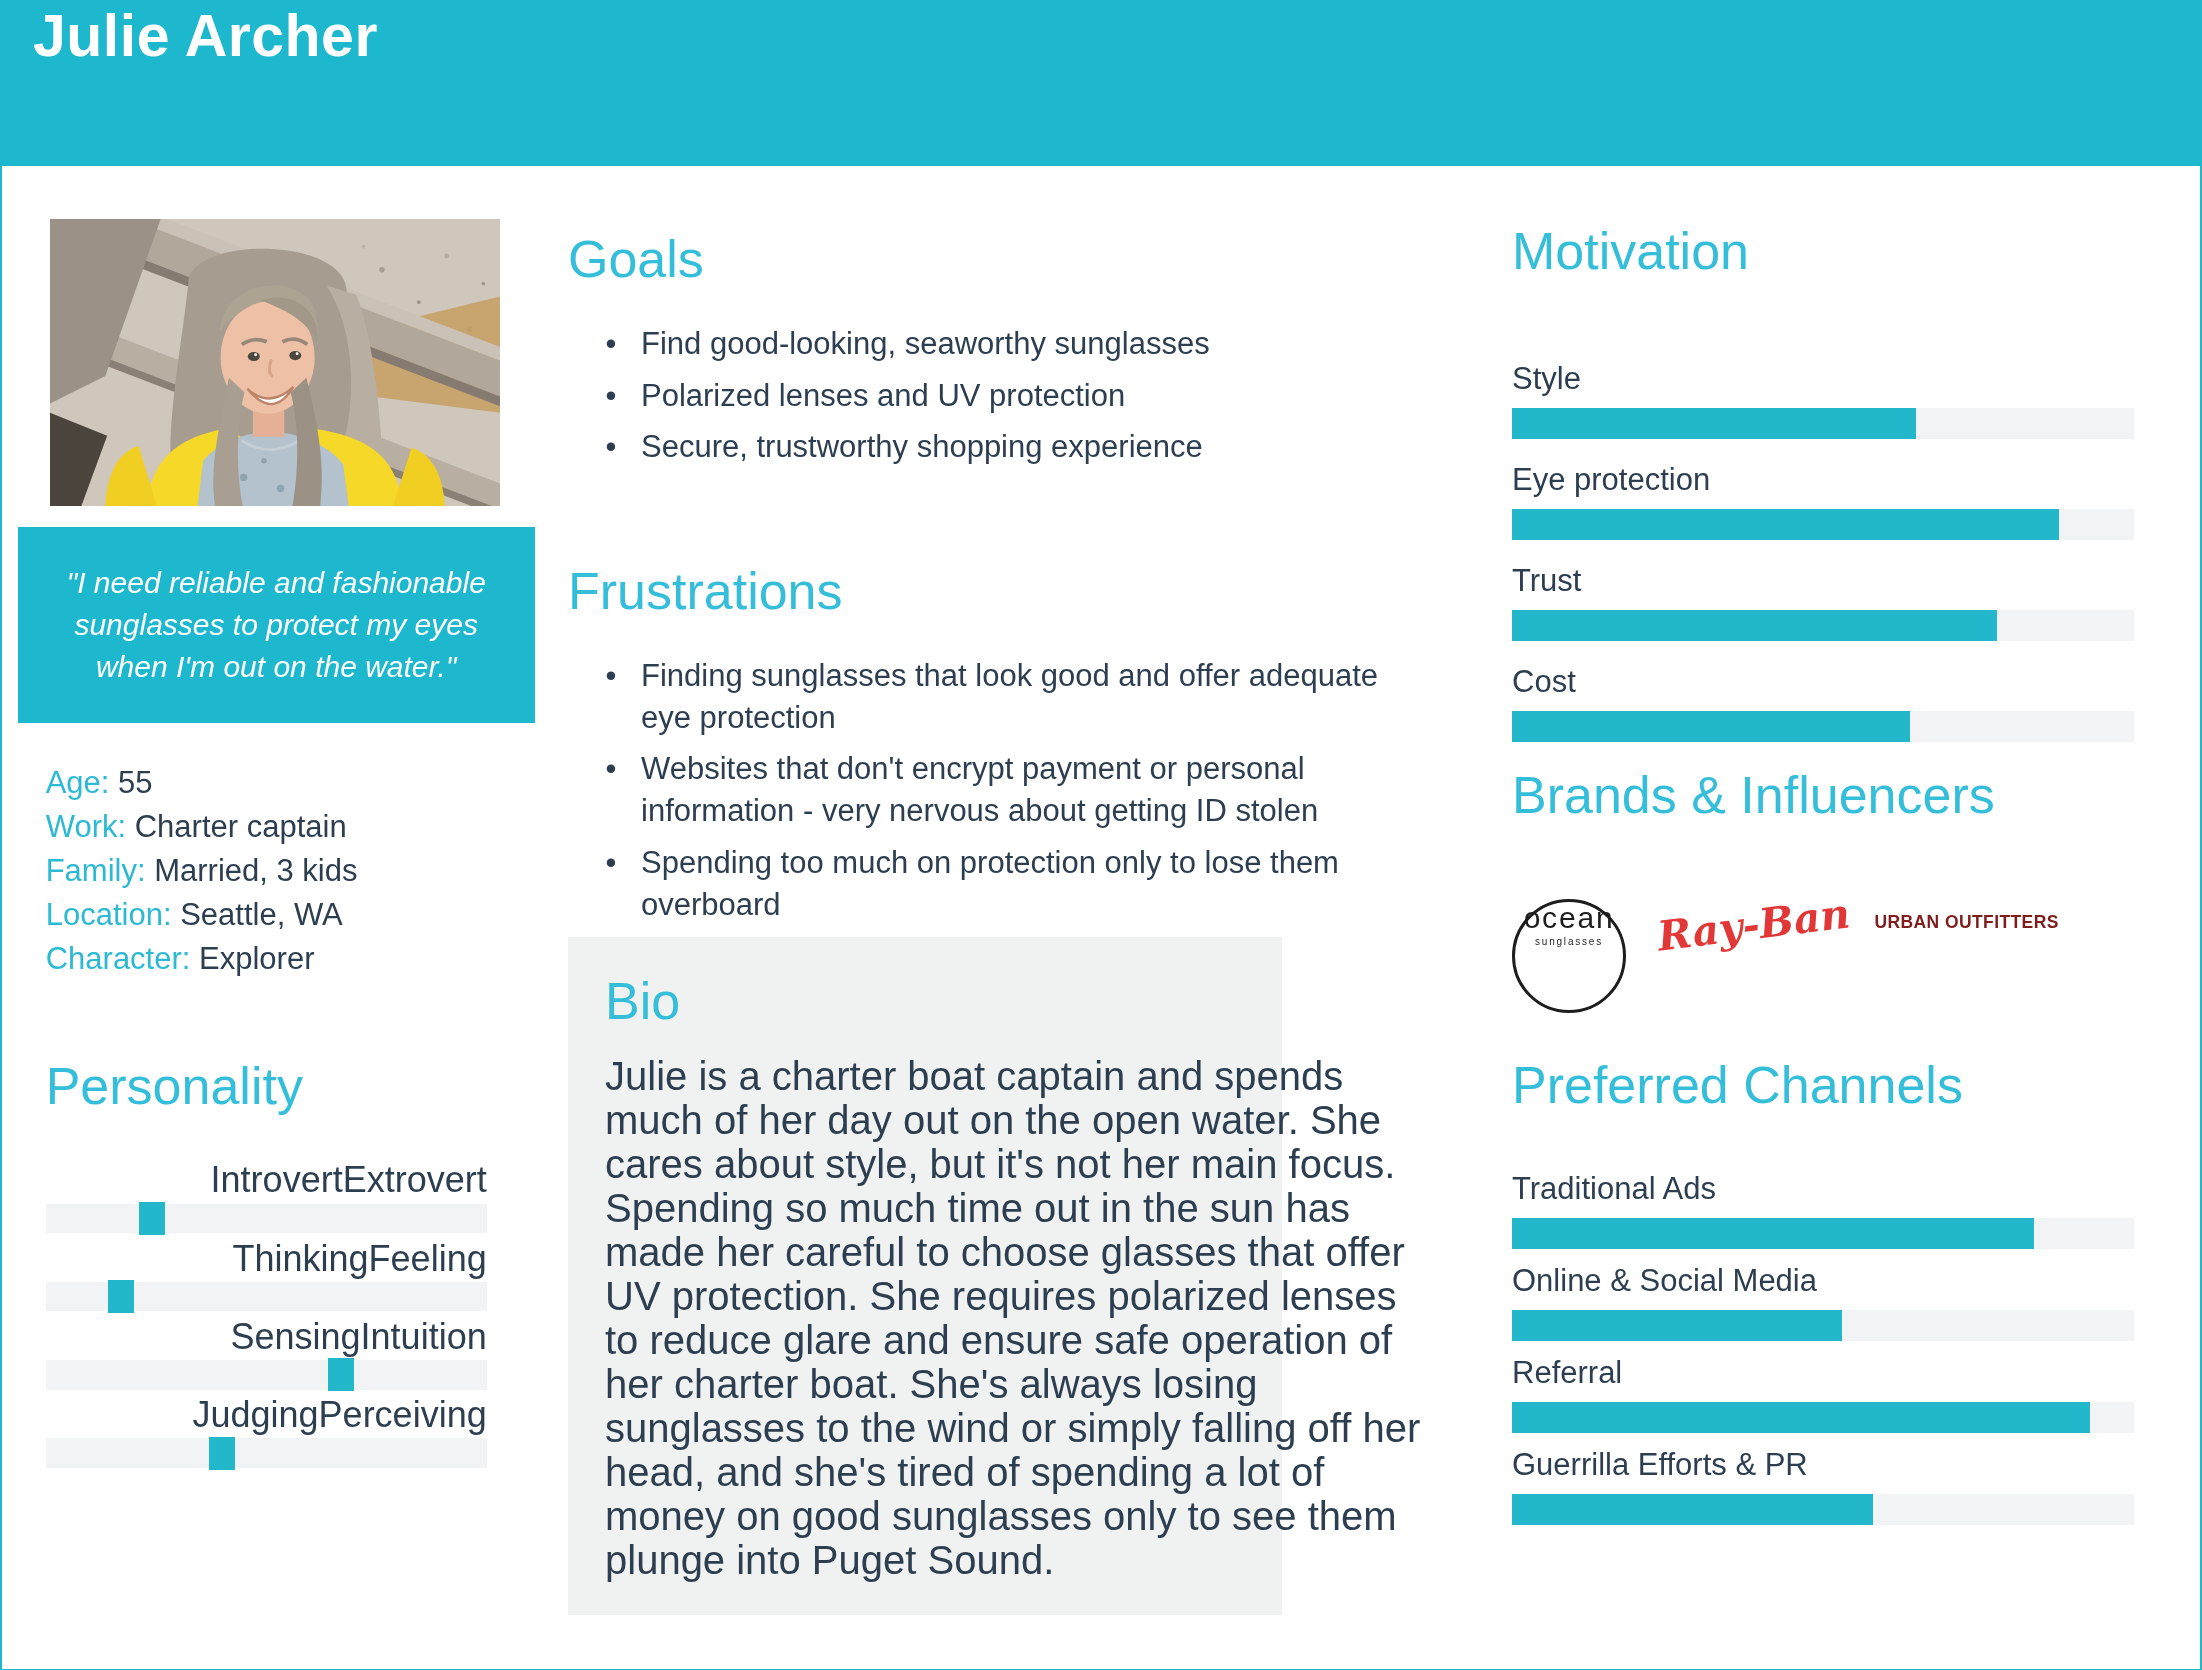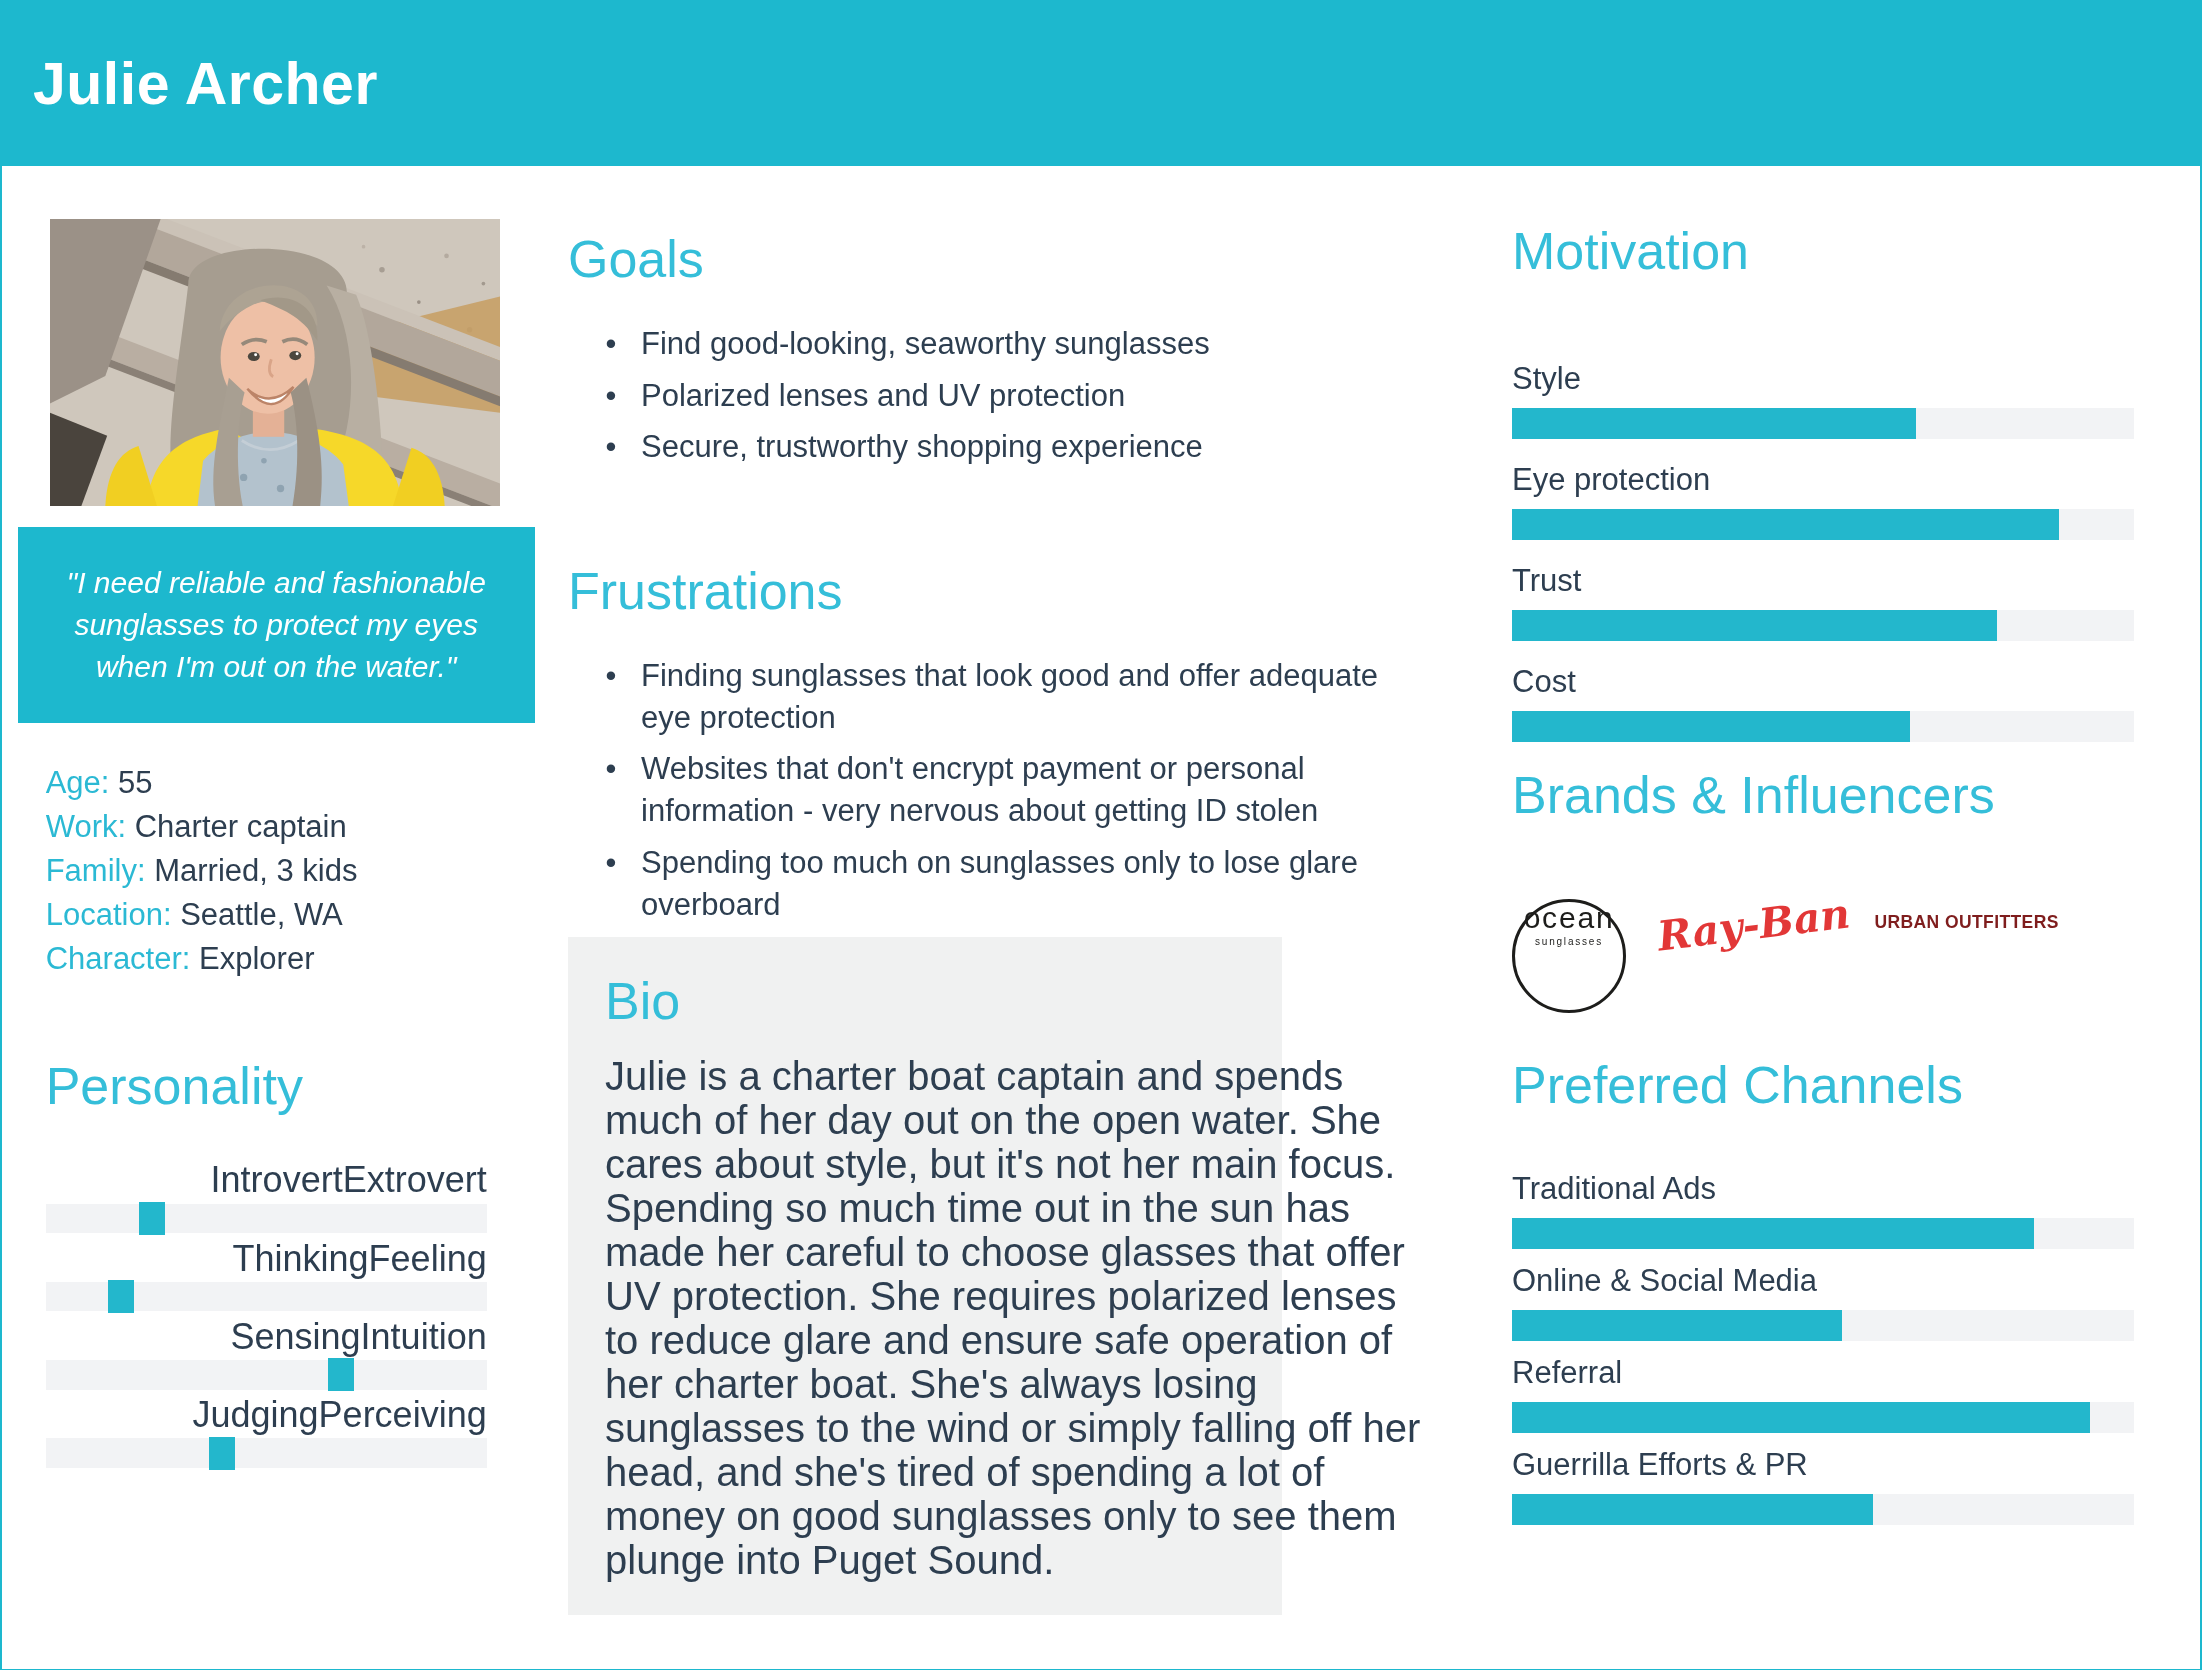--- a/index.html
+++ b/index.html
@@ -14,21 +14,21 @@
   html,body{background:#fff;}
   body{
     width:2202px;height:1671px;position:relative;
     font-family:"Liberation Sans", sans-serif;color:var(--navy);
   }
   .page{
     width:2202px;height:1671px;position:relative;overflow:hidden;
     border:2.8px solid var(--teal);background:#fff;
   }
   
-  .banner{height:164px;background:var(--teal);display:flex;align-items:center;}
+  .banner{height:164px;background:var(--teal);display:flex;}
   .banner h1{color:#fff;font-size:59px;font-weight:700;margin-left:31px;letter-spacing:0.5px;}
   
   .content{position:relative;width:100%;height:1503px;}
   .col-left{position:absolute;left:15.7px;top:0;width:517px;}
   .col-mid{position:absolute;left:566px;top:8px;width:885px;}
   .col-right{position:absolute;left:1510px;top:0;width:622px;}
   
   h2.section-title{
     color:var(--cyan-title);font-size:52px;font-weight:400;line-height:1.2;
   }
@@ -229,21 +229,21 @@
       <div class="bullet-list">
         <div class="bullet-item">Find good-looking, seaworthy sunglasses</div>
         <div class="bullet-item">Polarized lenses and UV protection</div>
         <div class="bullet-item">Secure, trustworthy shopping experience</div>
       </div>
 
       <h2 class="section-title frustrations-title">Frustrations</h2>
       <div class="bullet-list">
         <div class="bullet-item">Finding sunglasses that look good and offer adequate eye protection</div>
         <div class="bullet-item">Websites that don't encrypt payment or personal information - very nervous about getting ID stolen</div>
-        <div class="bullet-item">Spending too much on sunglasses only to lose glare overboard</div>
+        <div class="bullet-item">Spending too much on protection only to lose them overboard</div>
       </div>
 
       <div class="bio-box">
         <h2 class="section-title">Bio</h2>
         <p class="bio-text">Julie is a charter boat captain and spends much of her day out on the open water. She cares about style, but it's not her main focus. Spending so much time out in the sun has made her careful to choose glasses that offer UV protection. She requires polarized lenses to reduce glare and ensure safe operation of her charter boat. She's always losing sunglasses to the wind or simply falling off her head, and she's tired of spending a lot of money on good sunglasses only to see them plunge into Puget Sound.</p>
       </div>
     </div>
 
     <div class="col-right">
 

